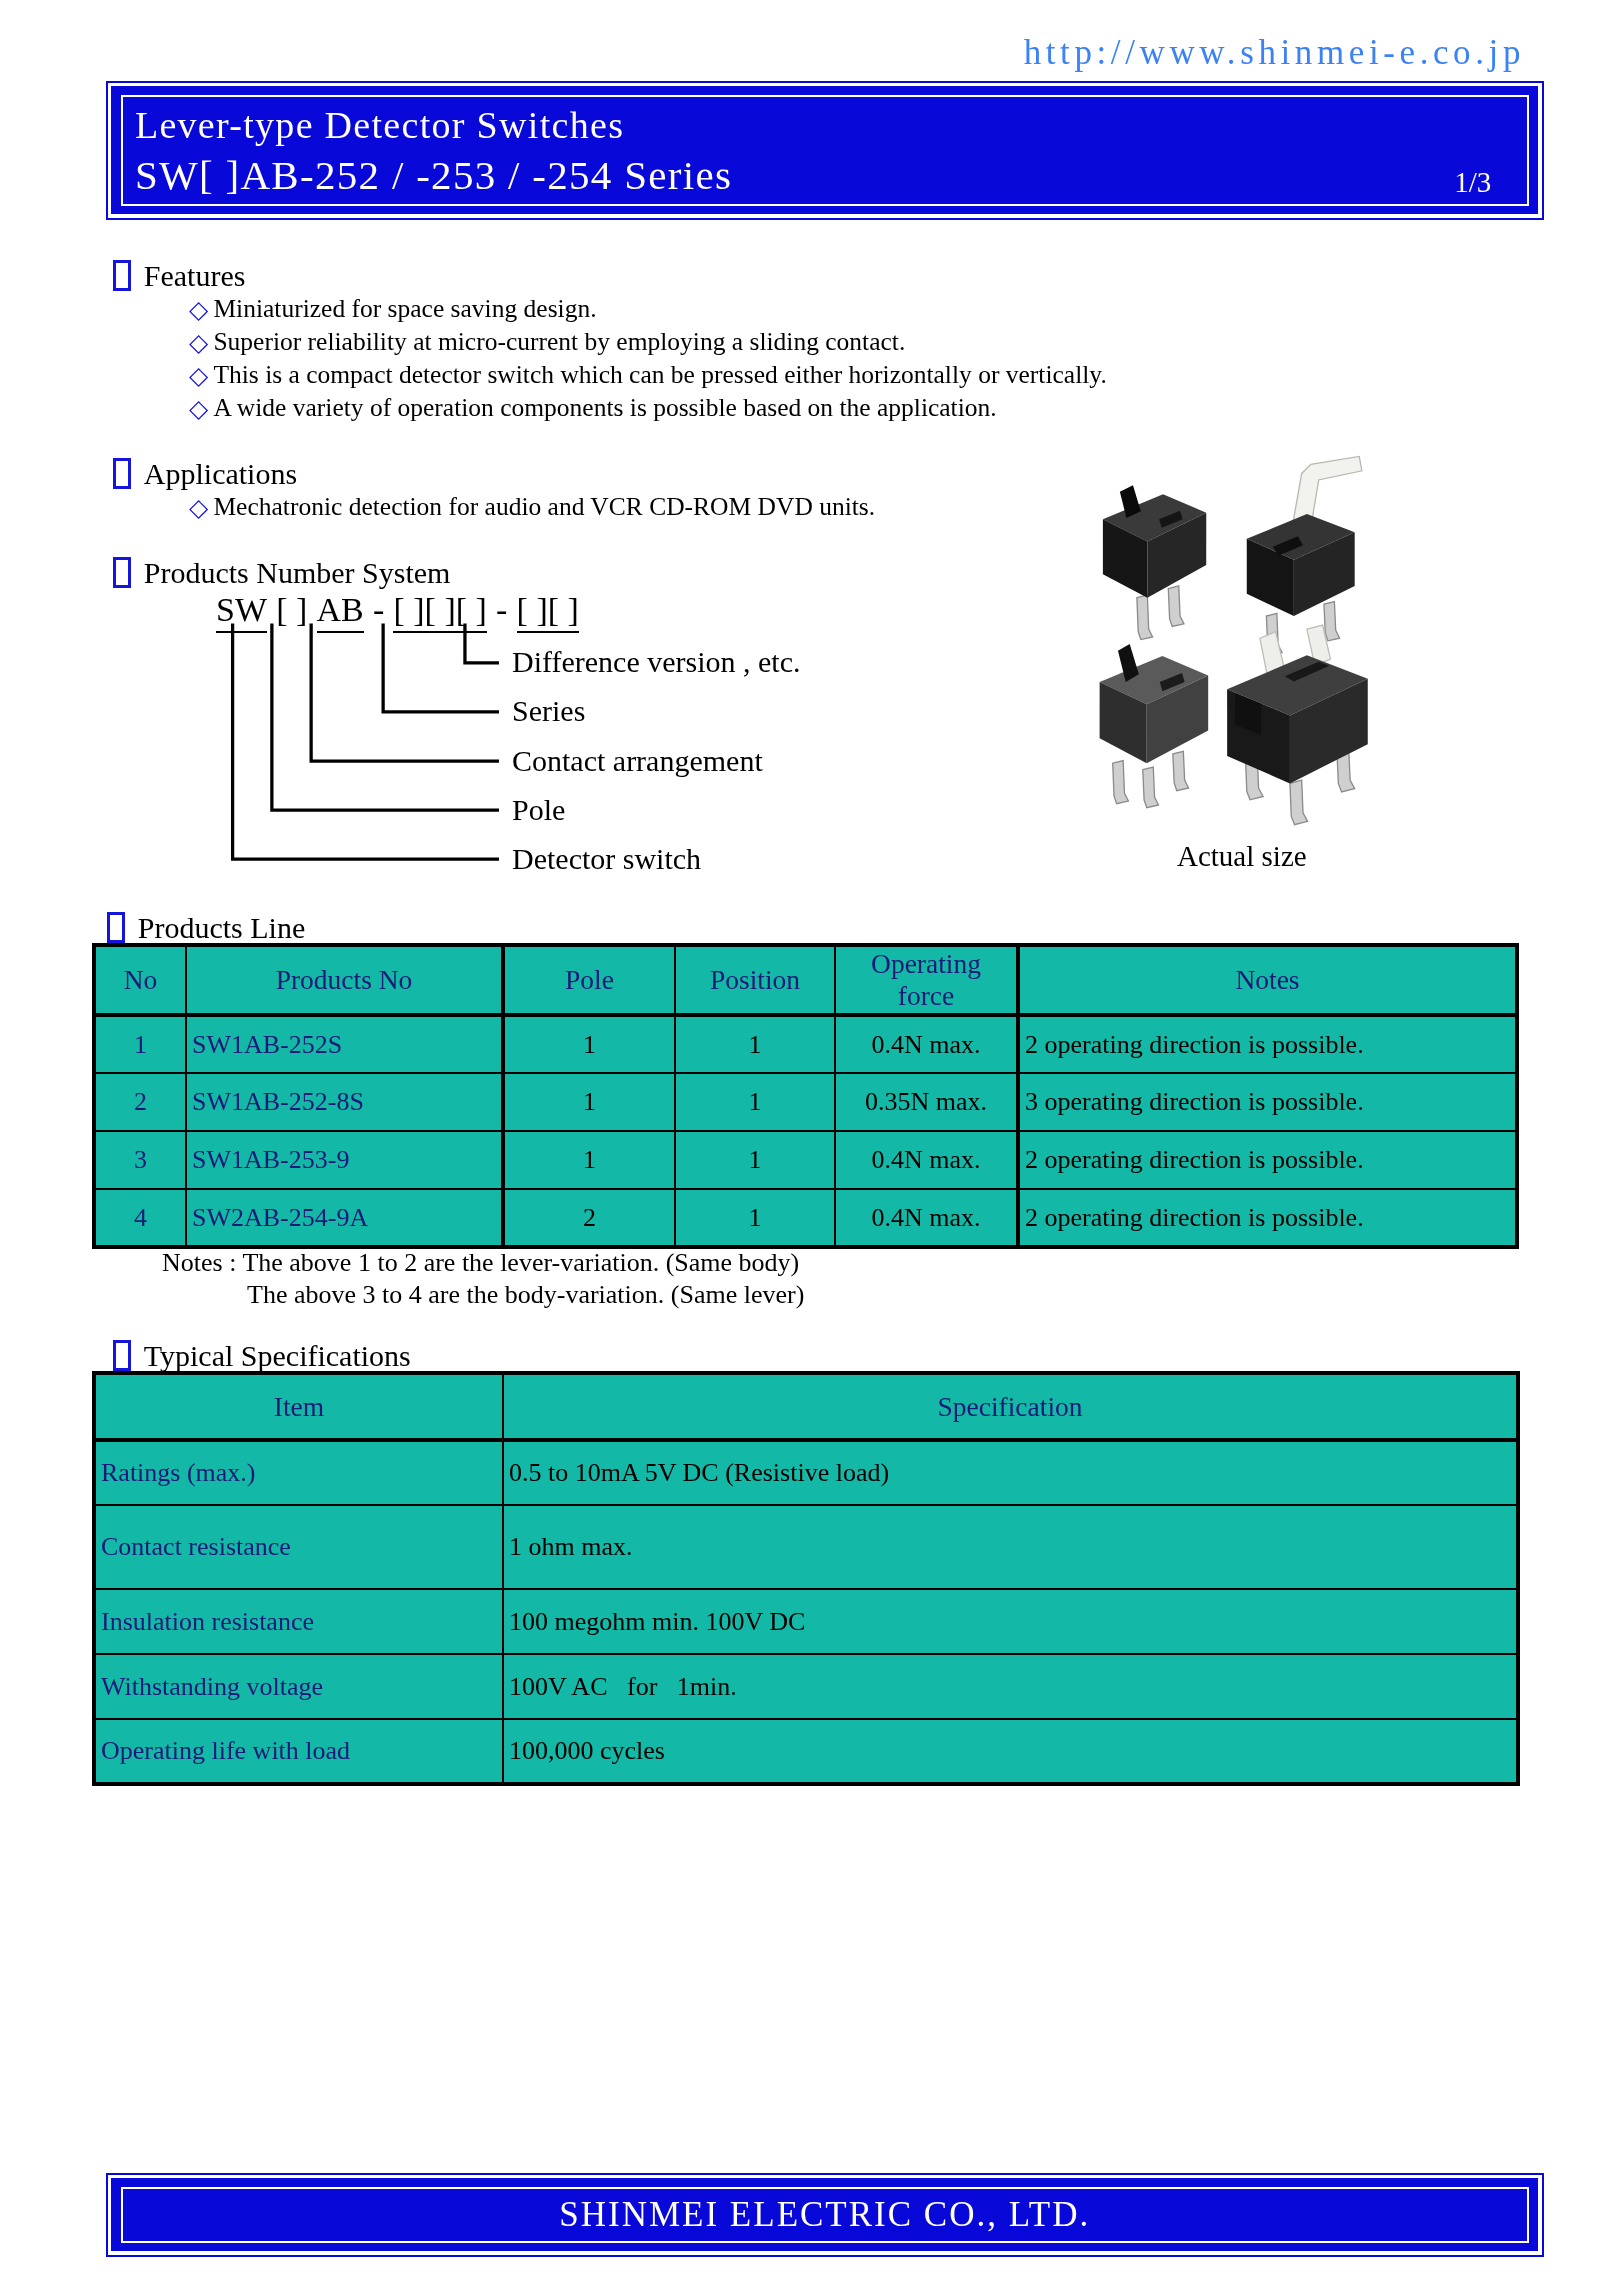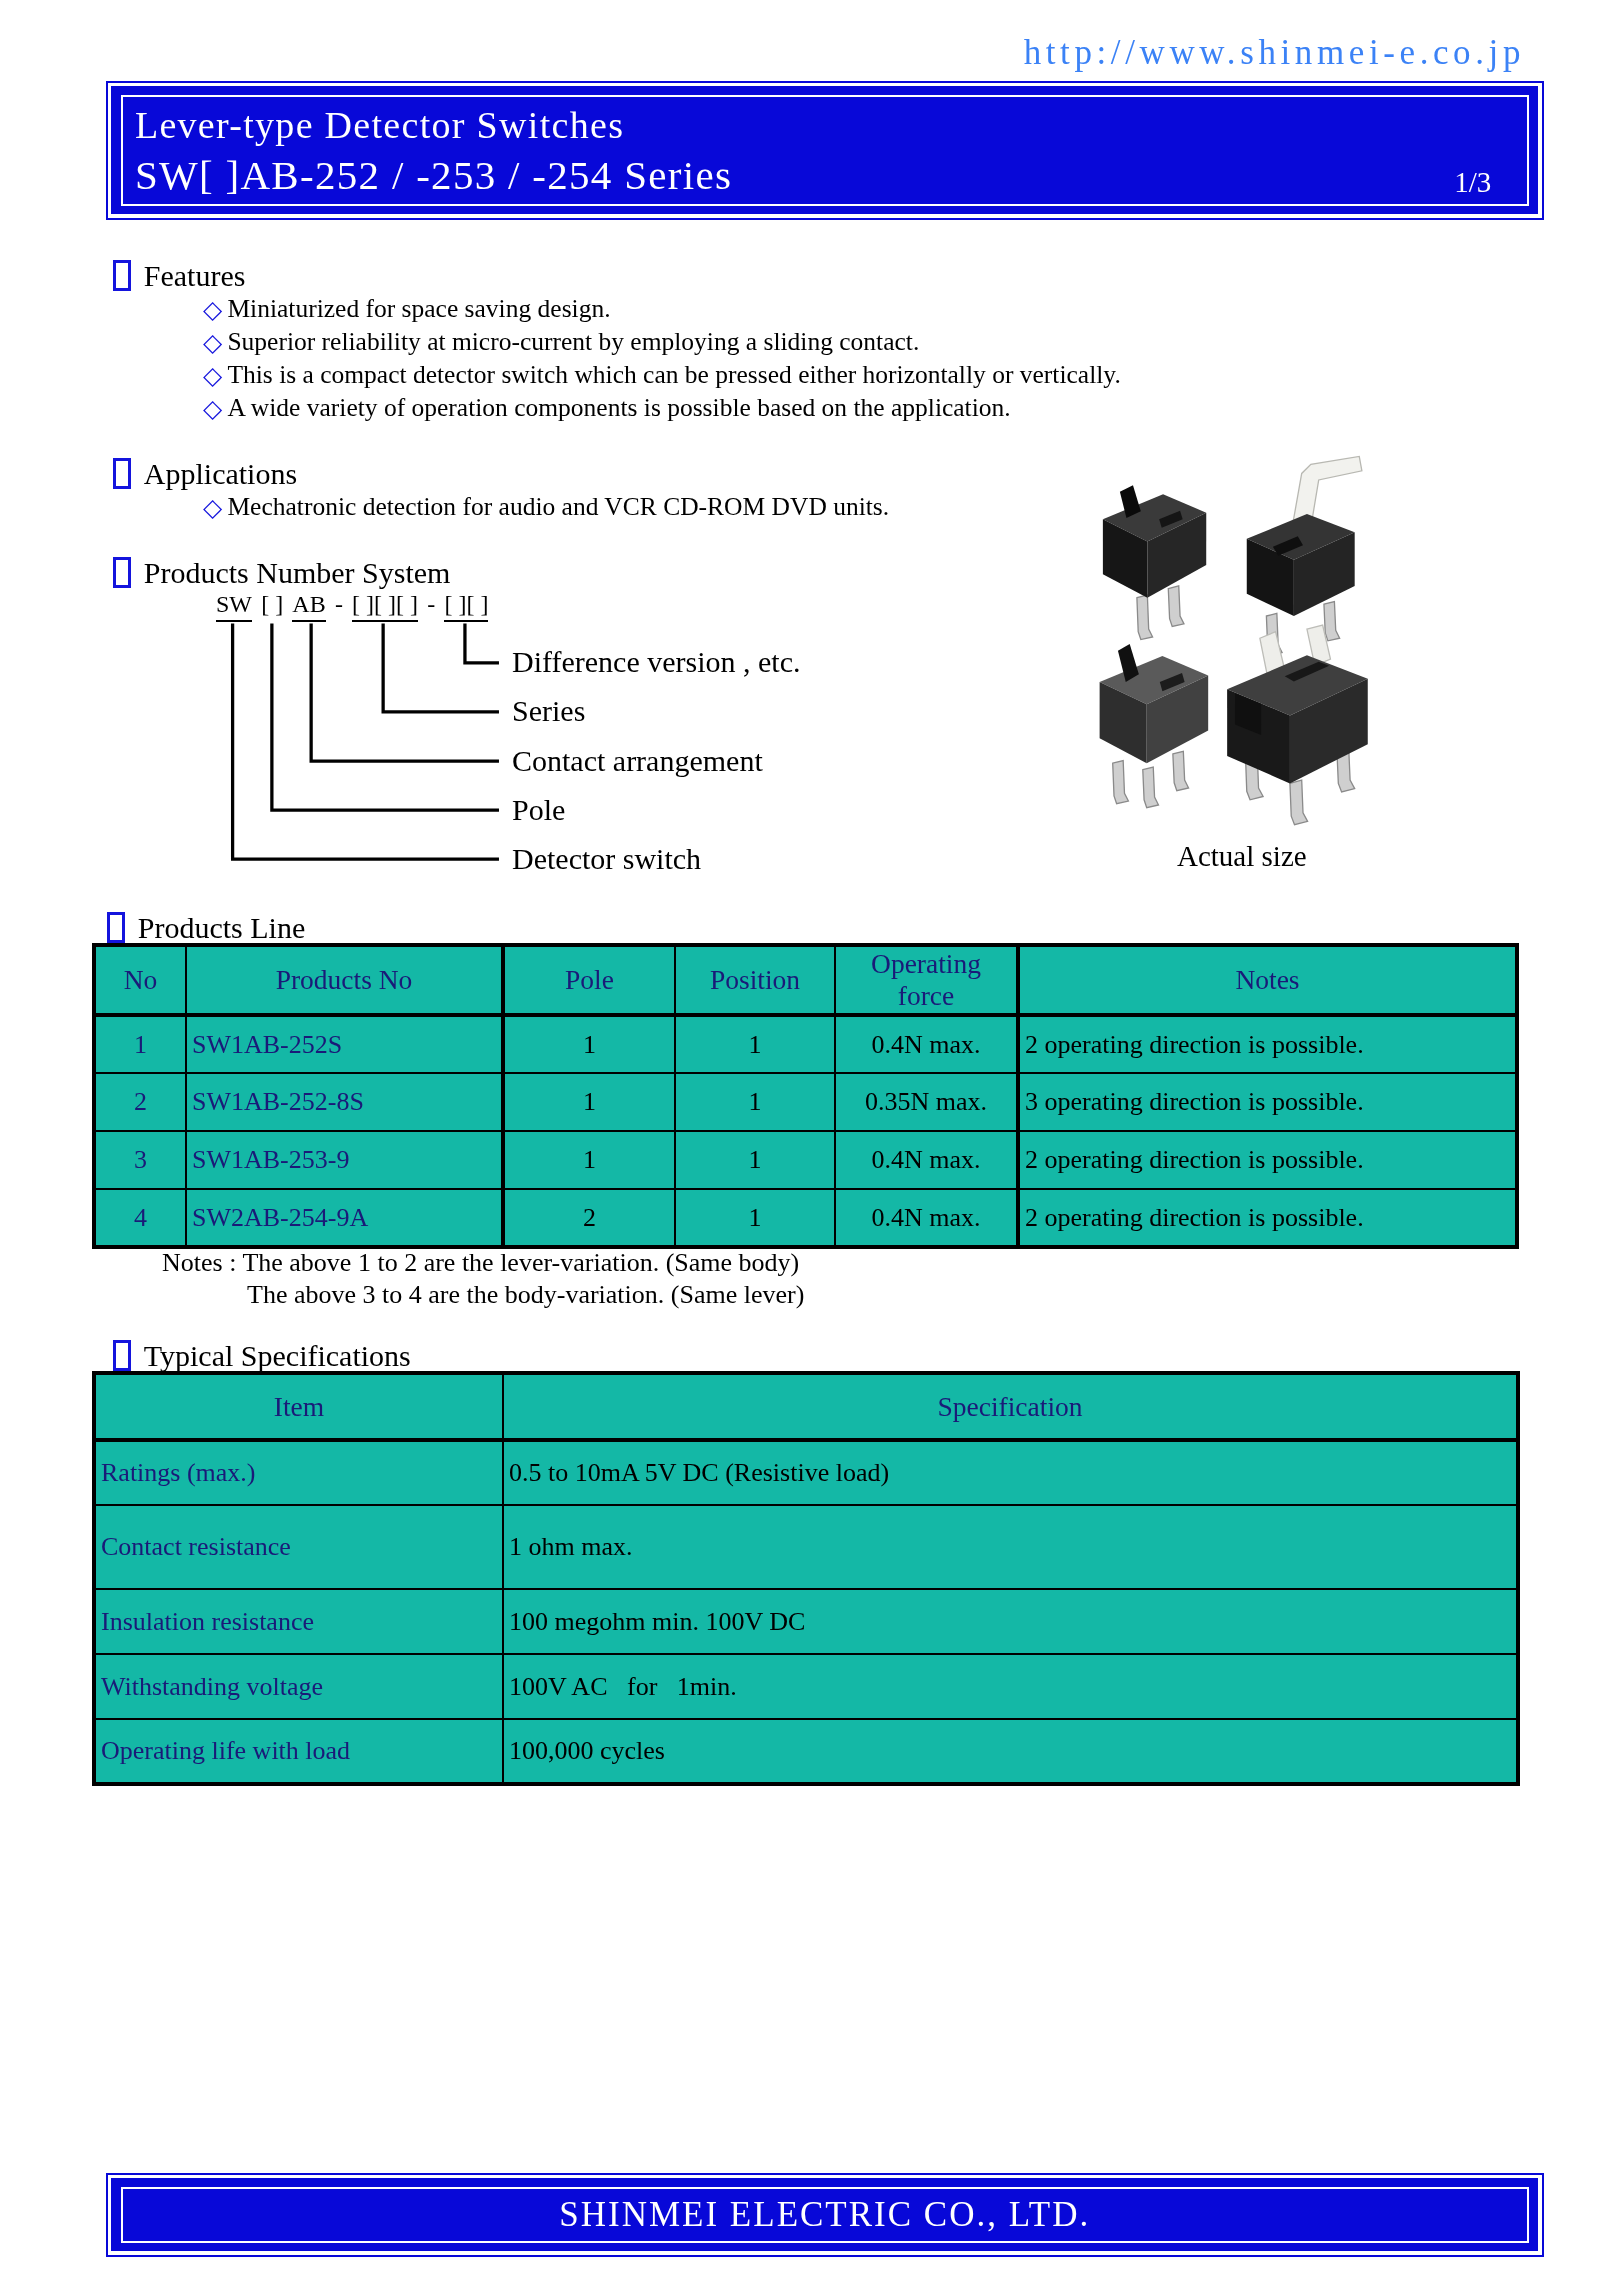--- a/index.html
+++ b/index.html
@@ -15,24 +15,24 @@
   .title-line{position:absolute;color:#ffffff;letter-spacing:1.3px;white-space:nowrap;}
   .page-num{position:absolute;color:#ffffff;}
 
   
   .url{position:absolute;top:33px;right:98px;font-size:35px;letter-spacing:4.6px;color:#3b82f6;white-space:nowrap;}
 
   
   .sec-head{position:absolute;font-size:30px;color:#000;white-space:nowrap;}
   .bullet-sq{display:inline-block;width:11.8px;height:25px;border:3.9px solid #1414dd;margin-right:13px;vertical-align:-5.2px;background:#fff;}
   .diamond{color:#1414dd;font-family:"DejaVu Sans",sans-serif;font-size:25px;margin-right:5.2px;vertical-align:-1.3px;}
-  .li{position:absolute;font-size:25.5px;white-space:nowrap;margin-left:14px;}
-
-  
-  .code-line{position:absolute;left:216px;top:591px;font-size:24px;white-space:nowrap;}
+  .li{position:absolute;font-size:25.5px;white-space:nowrap;}
+
+  
+  .code-line{position:absolute;left:216px;top:591px;font-size:34px;white-space:nowrap;}
   .code-line span{margin-right:9.2px;}
   .code-line .u{border-bottom:2px solid #000;padding-bottom:2.6px;}
   .ns-label{position:absolute;left:512px;font-size:30px;line-height:34px;white-space:nowrap;}
 
   
   table{border-collapse:collapse;table-layout:fixed;}
   .dtable{position:absolute;left:92px;border:4.6px solid #000;background:#14b8a6;}
   .dtable th,.dtable td{border:2px solid #000;font-weight:normal;overflow:hidden;}
   .dtable th{color:#1a1a78;font-size:27.5px;text-align:center;vertical-align:middle;}
   .dtable td{font-size:26px;vertical-align:middle;}

